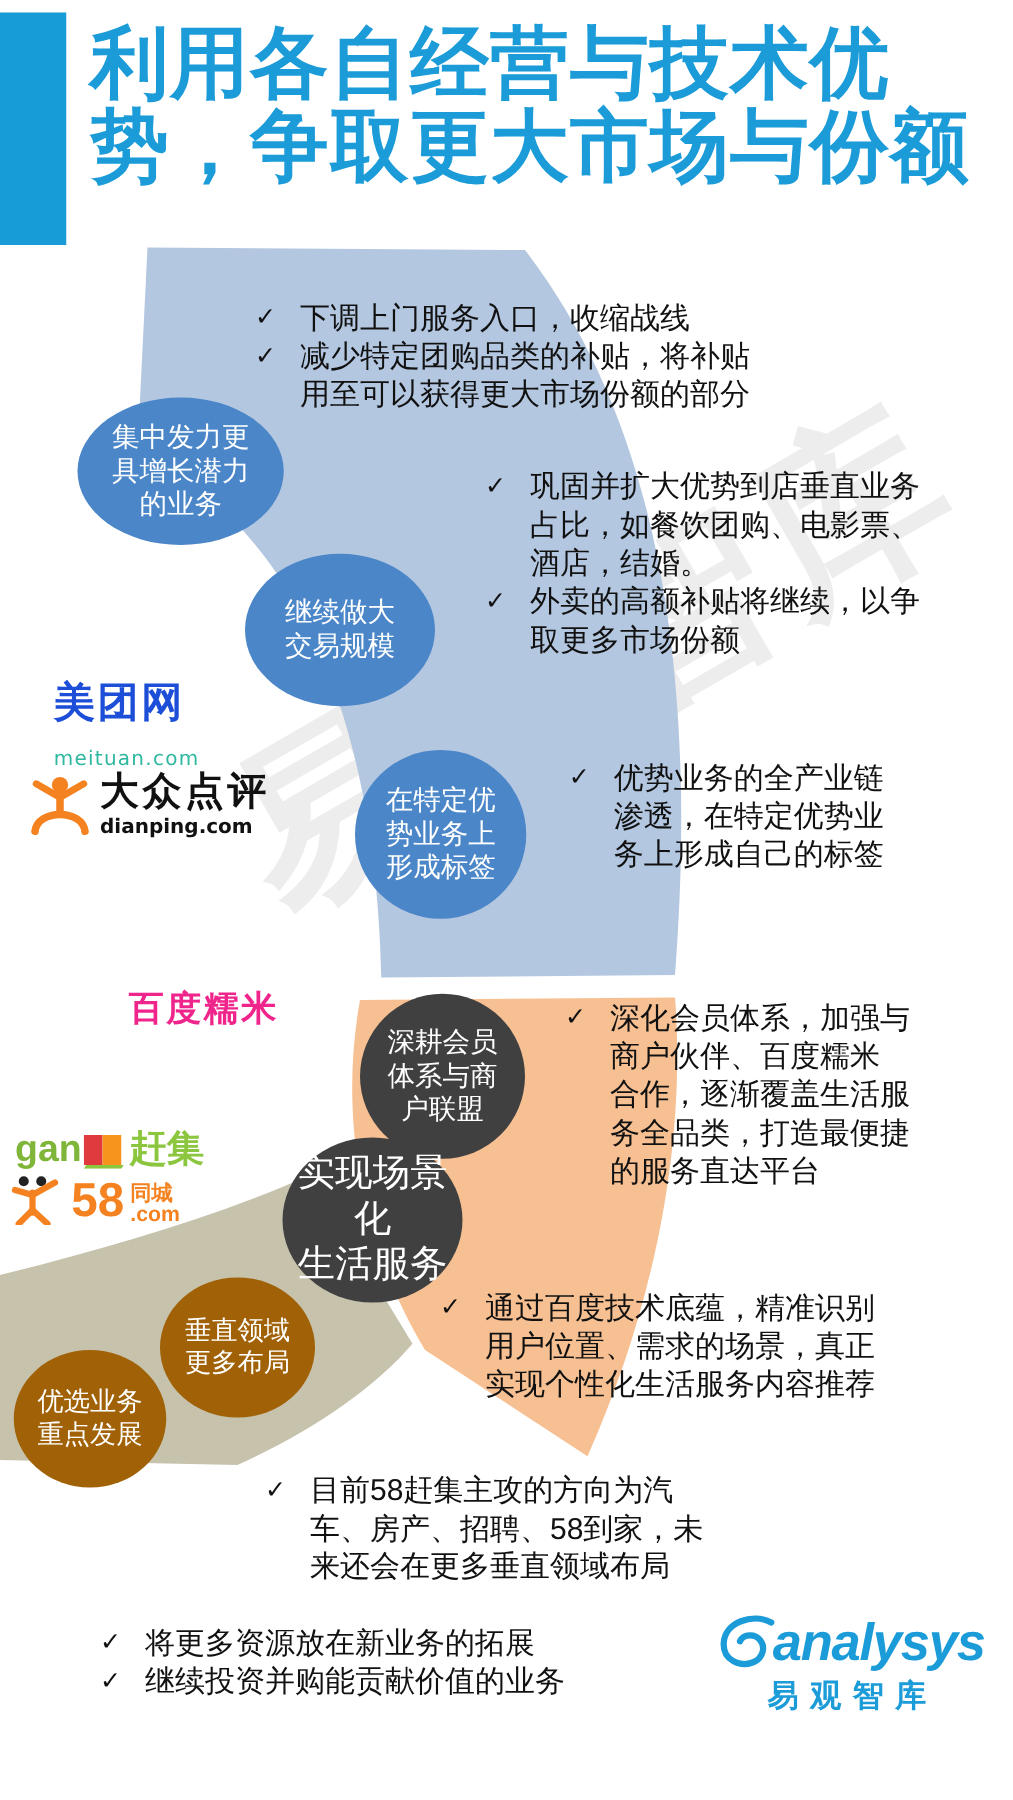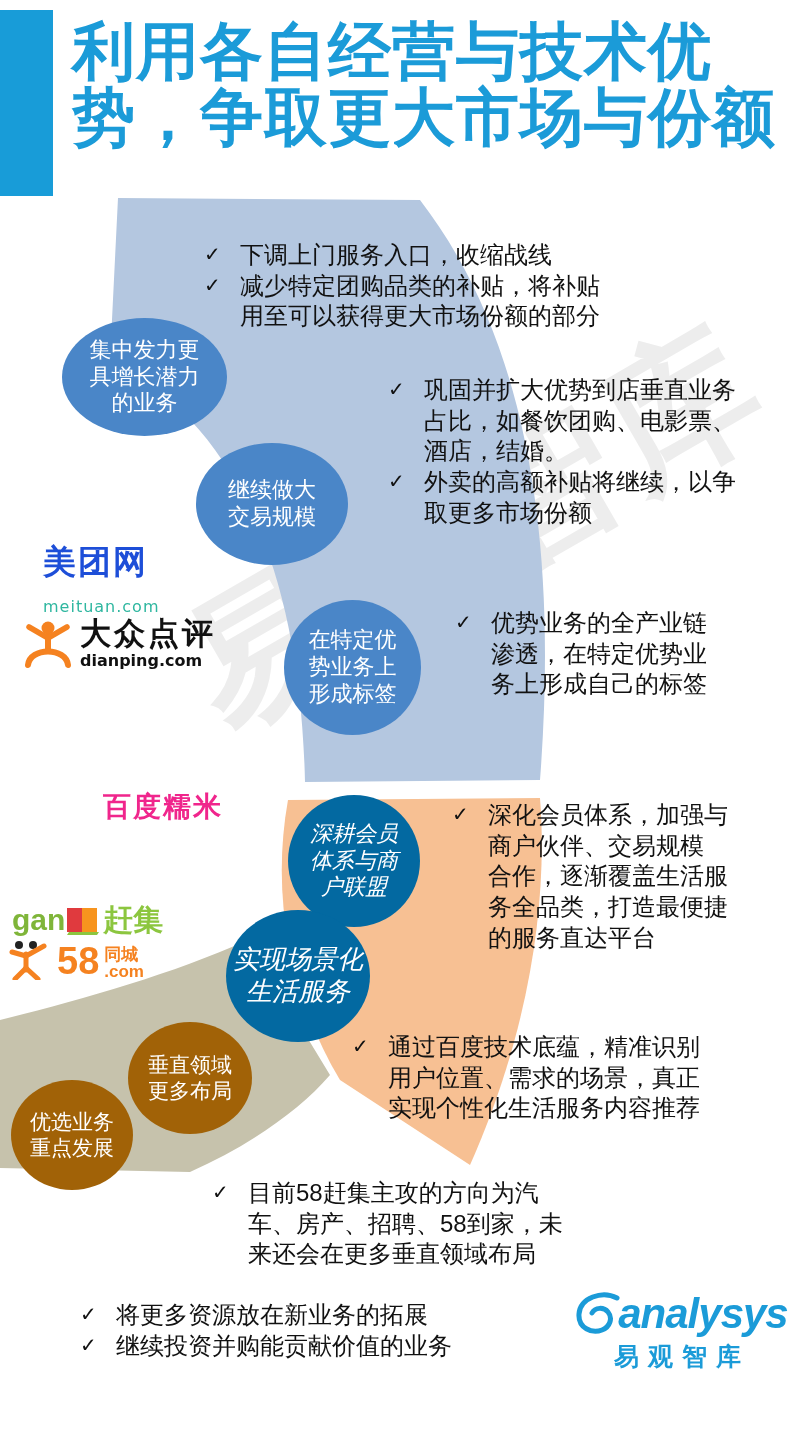--- a/index.html
+++ b/index.html
@@ -47,21 +47,21 @@
     display:flex;align-items:center;justify-content:center;
     text-align:center;
     color:#ffffff;
     line-height:1.22;
     z-index:4;
     box-sizing:border-box;
   }
   .bubble span{display:block;}
 
   .b-blue{background:#4A86C8;}
-  .b-orange{background:#0369a1;font-style:italic;}
+  .b-orange{background:#404040;}
   .b-olive{background:#a16207;}
 
   
   .logo{position:absolute;z-index:5;}
   .meituan-main{
     font-size:33px;font-weight:bold;color:#1d4ed8;letter-spacing:2px;
     line-height:1;
   }
   .meituan-sub{
     font-size:16px;color:#2FB7A0;letter-spacing:1px;margin-top:19px;
@@ -151,21 +151,21 @@
     <span style="white-space:pre-line">在特定优
 势业务上
 形成标签</span>
   </div>
 
   <div class="bubble b-orange" style="left:288px;top:795px;width:132px;height:132px;font-size:22px;">
     <span style="white-space:pre-line">深耕会员
 体系与商
 户联盟</span>
   </div>
-  <div class="bubble b-orange" style="left:226px;top:910px;width:144px;height:132px;font-size:26px;">
+  <div class="bubble b-orange" style="left:226px;top:910px;width:144px;height:132px;font-size:30px;">
     <span style="white-space:pre-line">实现场景化
 生活服务</span>
   </div>
 
   <div class="bubble b-olive" style="left:128px;top:1022px;width:124px;height:112px;font-size:21px;">
     <span style="white-space:pre-line">垂直领域
 更多布局</span>
   </div>
   <div class="bubble b-olive" style="left:11px;top:1080px;width:122px;height:110px;font-size:21px;">
     <span style="white-space:pre-line">优选业务
@@ -273,21 +273,21 @@
     </div>
   </div>
 
   <div class="bullets" style="left:452px;top:800px;width:345px;">
     <div class="bullet-row">
       <span class="chk">✓</span>
       <span class="btxt">深化会员体系，加强与</span>
     </div>
     <div class="bullet-row">
       <span class="chk empty">✓</span>
-      <span class="btxt">商户伙伴、交易规模</span>
+      <span class="btxt">商户伙伴、百度糯米</span>
     </div>
     <div class="bullet-row">
       <span class="chk empty">✓</span>
       <span class="btxt">合作，逐渐覆盖生活服</span>
     </div>
     <div class="bullet-row">
       <span class="chk empty">✓</span>
       <span class="btxt">务全品类，打造最便捷</span>
     </div>
     <div class="bullet-row">

